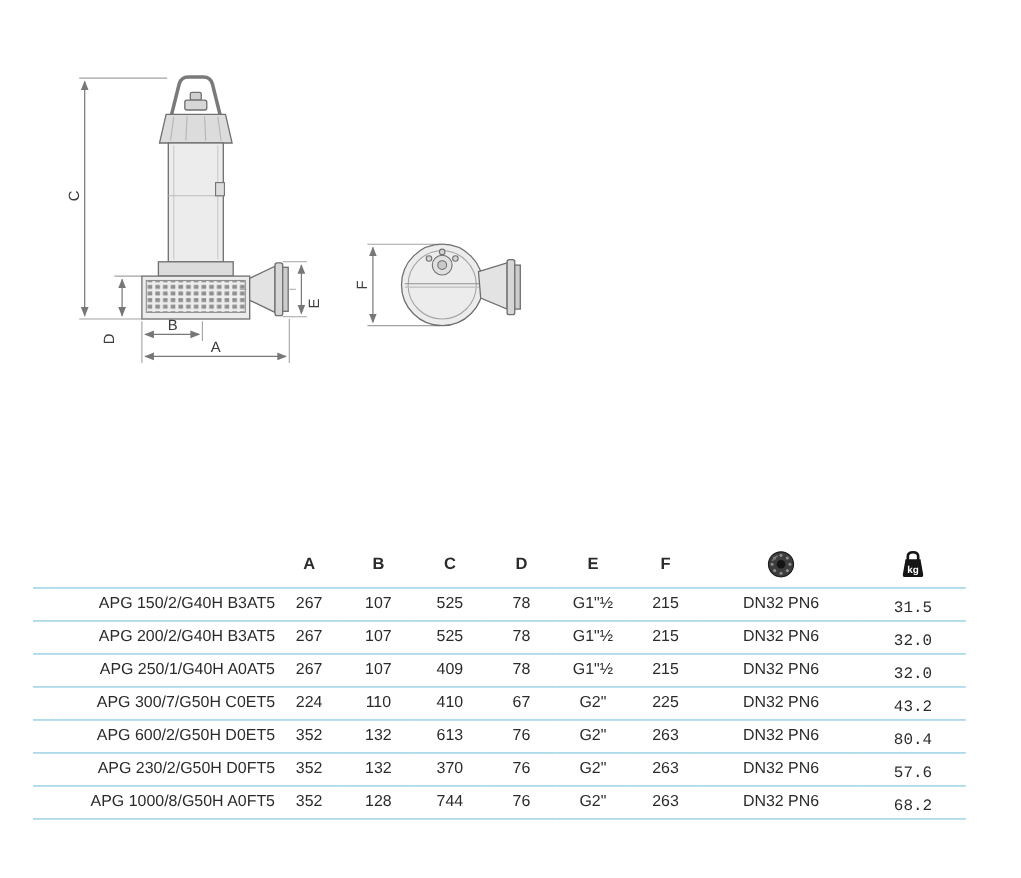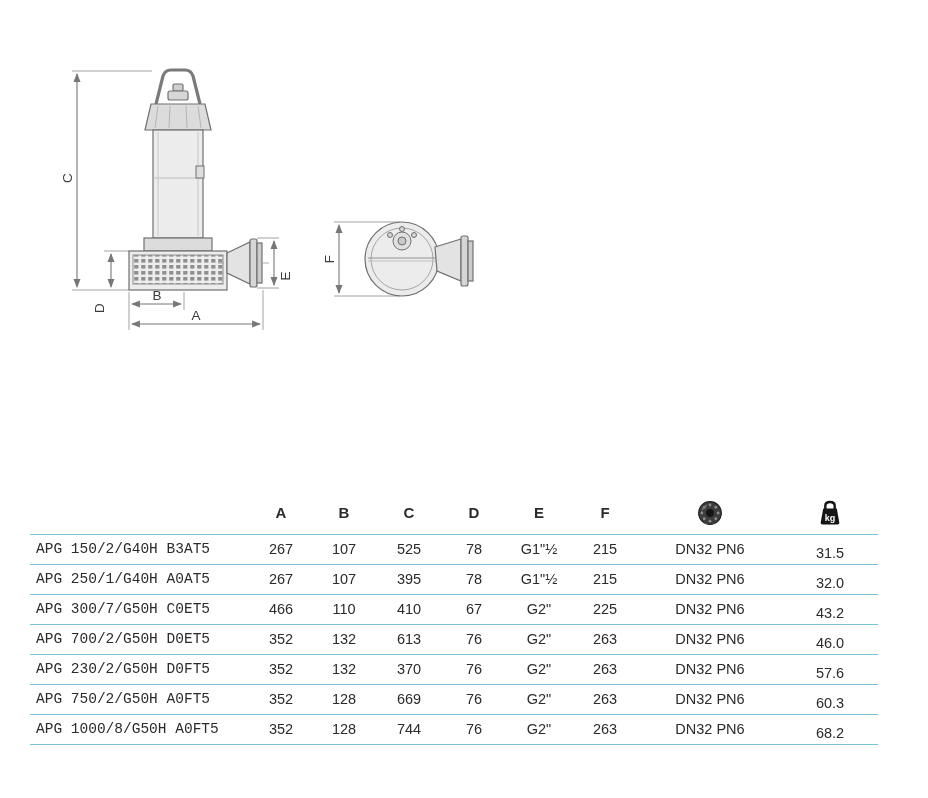--- a/index.html
+++ b/index.html
@@ -20,22 +20,22 @@
   th {
     font-weight:bold; font-size:15px; text-align:center; vertical-align:middle;
     height:42px; border-bottom:1.6px solid var(--line-color); padding:0;
   }
   th.model-col { text-align:left; }
   td {
     font-size:14.5px; text-align:center; vertical-align:middle;
     height:30px; border-bottom:1.6px solid var(--line-color); padding:0;
     white-space:nowrap;
   }
-  td.model-cell { text-align:left; padding-left:6px;font-family:Liberation Mono, monospace; }
-  td.weight-cell { vertical-align:bottom; padding-bottom:3px; }
+  td.model-cell { text-align:right; padding-left:6px; }
+  td.weight-cell { vertical-align:bottom; padding-bottom:3px;font-family:Liberation Mono, monospace; }
   .hdr-icon { display:inline-block; vertical-align:middle; }
 </style>
 </head>
 <body>
 
 <div class="abs" style="inset:0">
 
   <svg class="abs" style="left:50px; top:52px" width="245" height="295" viewBox="50 52 245 295">
     <defs>
       <marker id="arr" viewBox="0 0 10 10" refX="9" refY="5" markerWidth="8" markerHeight="8" orient="auto-start-reverse">
@@ -182,75 +182,75 @@
             <td>267</td>
             <td>107</td>
             <td>525</td>
             <td>78</td>
             <td>G1"½</td>
             <td>215</td>
             <td>DN32 PN6</td>
             <td class="weight-cell">31.5</td>
           </tr>
           <tr>
+            <td class="model-cell">APG 200/2/G40H B3AT5</td>
+            <td>267</td>
+            <td>107</td>
+            <td>525</td>
+            <td>78</td>
+            <td>G1"½</td>
+            <td>215</td>
+            <td>DN32 PN6</td>
+            <td class="weight-cell">32.0</td>
+          </tr>
+          <tr>
             <td class="model-cell">APG 250/1/G40H A0AT5</td>
             <td>267</td>
             <td>107</td>
-            <td>395</td>
+            <td>409</td>
             <td>78</td>
             <td>G1"½</td>
             <td>215</td>
             <td>DN32 PN6</td>
             <td class="weight-cell">32.0</td>
           </tr>
           <tr>
             <td class="model-cell">APG 300/7/G50H C0ET5</td>
-            <td>466</td>
+            <td>224</td>
             <td>110</td>
             <td>410</td>
             <td>67</td>
             <td>G2"</td>
             <td>225</td>
             <td>DN32 PN6</td>
             <td class="weight-cell">43.2</td>
           </tr>
           <tr>
-            <td class="model-cell">APG 700/2/G50H D0ET5</td>
+            <td class="model-cell">APG 600/2/G50H D0ET5</td>
             <td>352</td>
             <td>132</td>
             <td>613</td>
             <td>76</td>
             <td>G2"</td>
             <td>263</td>
             <td>DN32 PN6</td>
-            <td class="weight-cell">46.0</td>
+            <td class="weight-cell">80.4</td>
           </tr>
           <tr>
             <td class="model-cell">APG 230/2/G50H D0FT5</td>
             <td>352</td>
             <td>132</td>
             <td>370</td>
             <td>76</td>
             <td>G2"</td>
             <td>263</td>
             <td>DN32 PN6</td>
             <td class="weight-cell">57.6</td>
           </tr>
           <tr>
-            <td class="model-cell">APG 750/2/G50H A0FT5</td>
-            <td>352</td>
-            <td>128</td>
-            <td>669</td>
-            <td>76</td>
-            <td>G2"</td>
-            <td>263</td>
-            <td>DN32 PN6</td>
-            <td class="weight-cell">60.3</td>
-          </tr>
-          <tr>
             <td class="model-cell">APG 1000/8/G50H A0FT5</td>
             <td>352</td>
             <td>128</td>
             <td>744</td>
             <td>76</td>
             <td>G2"</td>
             <td>263</td>
             <td>DN32 PN6</td>
             <td class="weight-cell">68.2</td>
           </tr>

